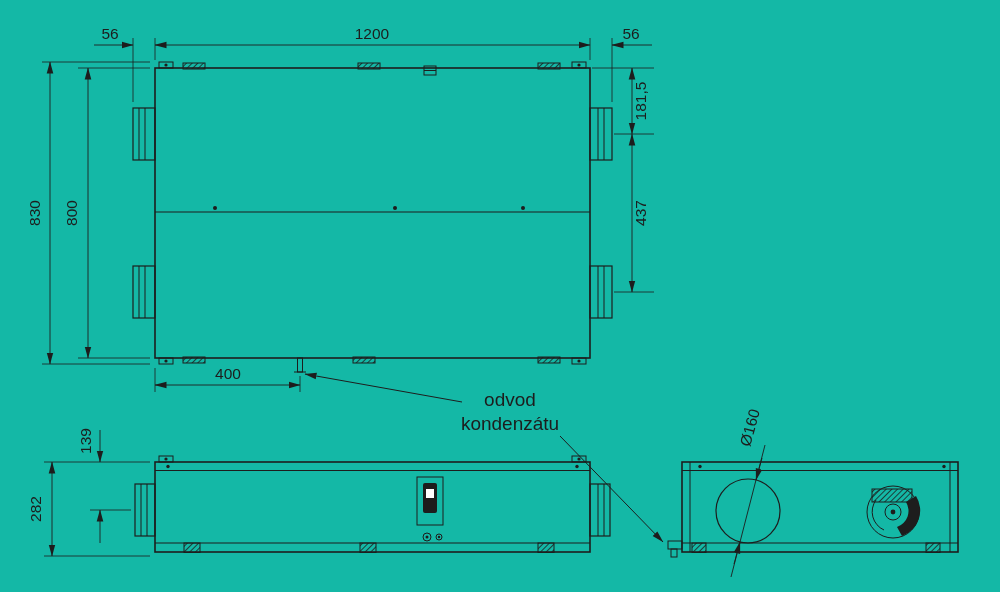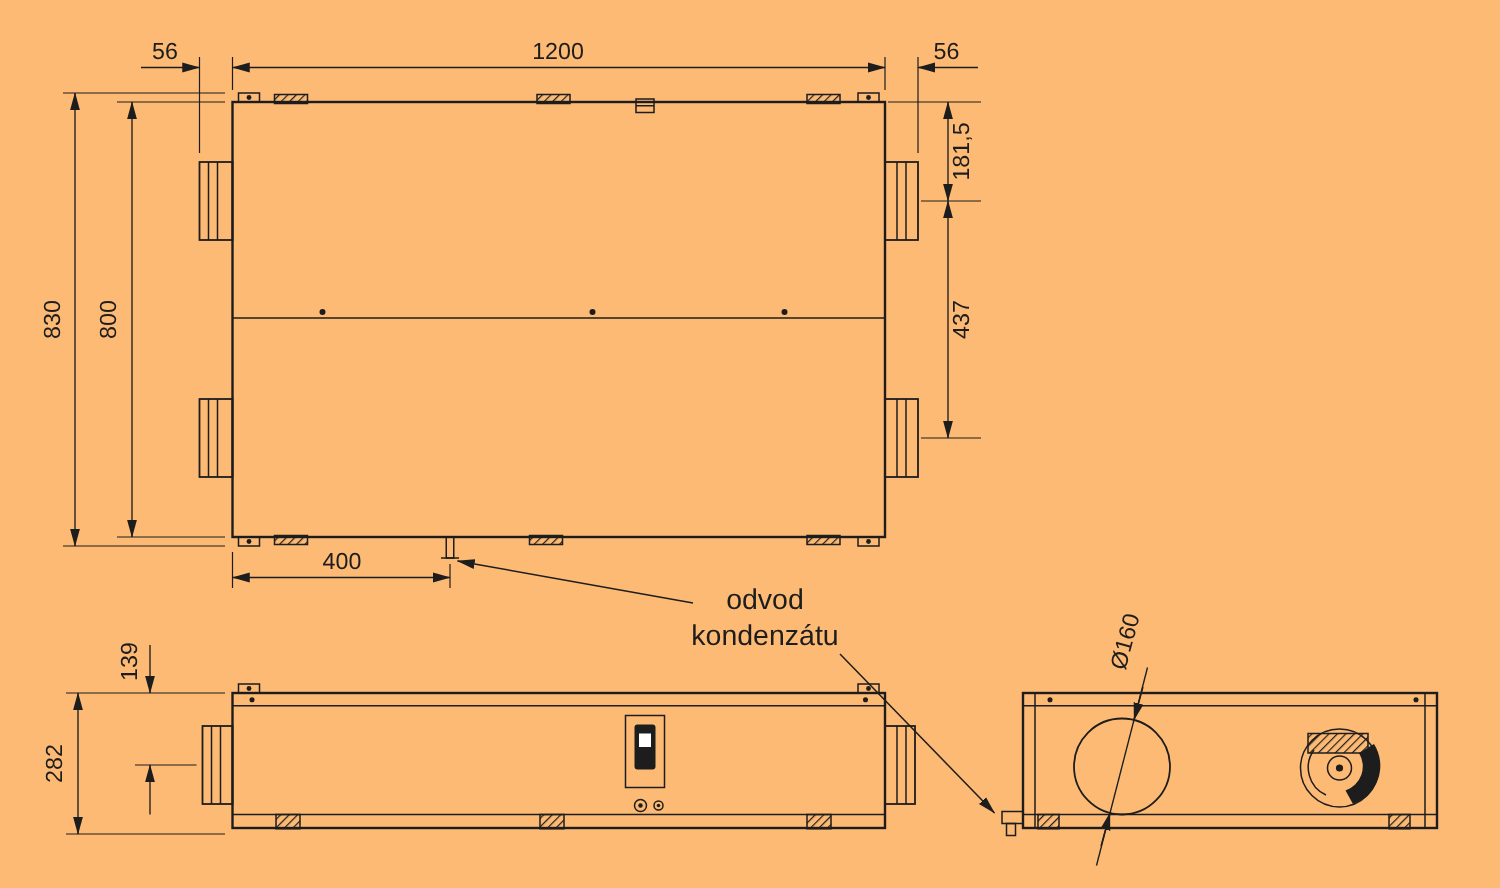--- a/index.html
+++ b/index.html
@@ -1,16 +1,16 @@
 <!DOCTYPE html>
 <html><head>
 <meta charset="utf-8">
 <style>
   html,body{margin:0;padding:0;background:#fff;}
-  .canvas{position:relative;width:1000px;height:592px;background:#fdba74;overflow:hidden;}
+  .canvas{position:relative;width:1000px;height:592px;background:#14b8a6;overflow:hidden;}
   svg{display:block;}
   svg text{font-family:"Liberation Sans","DejaVu Sans",sans-serif;fill:#1d1d1d;}
   .outline{stroke:#1d1d1d;stroke-width:1.6;fill:none;}
   .med{stroke:#1d1d1d;stroke-width:1.2;fill:none;}
   .thin{stroke:#1d1d1d;stroke-width:1;fill:none;}
   .dim{stroke:#1d1d1d;stroke-width:0.9;fill:none;}
   .ext{stroke:#1d1d1d;stroke-width:0.8;fill:none;}
   .dot{fill:#1d1d1d;stroke:none;}
   .dark{fill:#1d1d1d;stroke:none;}
   .hatched{fill:url(#hatch);stroke:#1d1d1d;stroke-width:1;}

